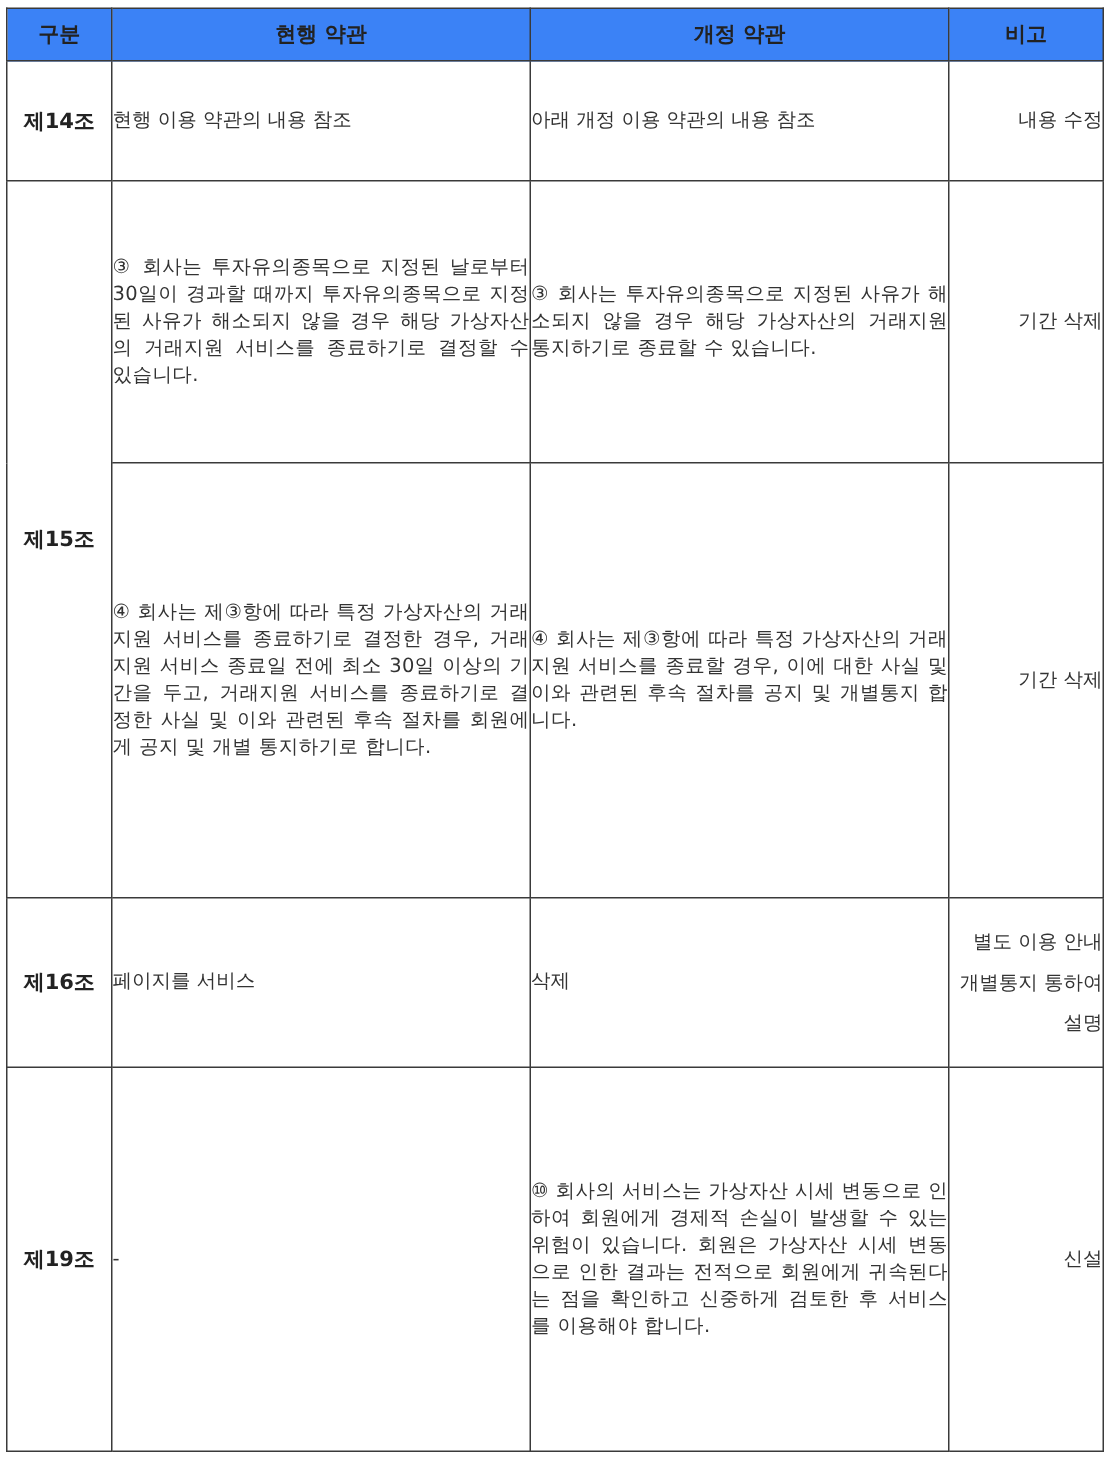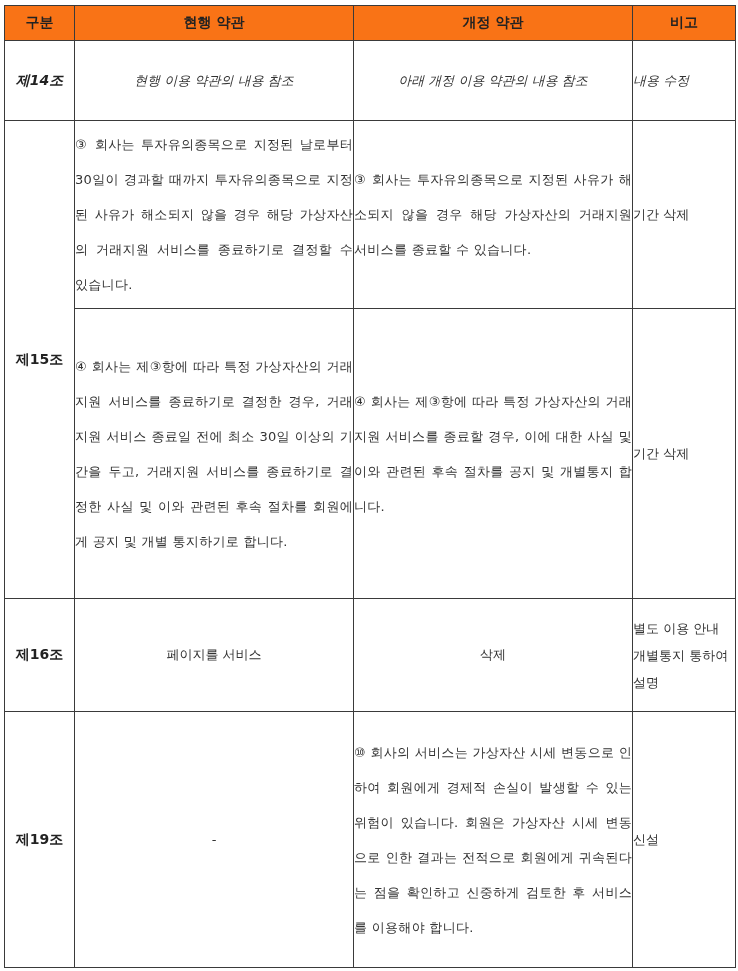--- a/index.html
+++ b/index.html
@@ -14,43 +14,43 @@
       border-collapse: collapse;
       table-layout: fixed;
       font-size: 13px;
     }
     table.terms td, table.terms th {
       border: 1.5px solid #3a3a3a;
       padding: 0;
       vertical-align: middle;
     }
     th.hdr {
-      background: #f97316;
+      background: #3b82f6;
       height: 34px;
       font-weight: bold;
       font-size: 14px;
       color: #222;
       text-align: center;
     }
     td.art {
       text-align: center;
       font-weight: bold;
       font-size: 14px;
       color: #222;
     }
-    td.ctr { text-align: center; line-height: 28px; }
+    td.ctr { text-align: left; line-height: 28px; }
     td.body-cell {
       text-align: justify;
       text-align-last: left;
-      line-height: 35px;
+      line-height: 18px;
       padding: 0 12px 0 12px;
       letter-spacing: 0.3px;
     }
-    td.note { text-align: left; line-height: 27px; padding: 0 4px; }
-    .r14 { height: 80px; font-style: italic; }
+    td.note { text-align: right; line-height: 27px; padding: 0 4px; }
+    .r14 { height: 80px; }
     .r15a { height: 188px; }
     .r15b { height: 290px; }
     .r16 { height: 113px; }
     .r19 { height: 256px; }
   </style>
 </head>
 <body>
 
 <table class="terms">
   <colgroup>
@@ -70,21 +70,21 @@
   <tbody>
     <tr class="r14">
       <td class="art">제14조</td>
       <td class="ctr">현행 이용 약관의 내용 참조</td>
       <td class="ctr">아래 개정 이용 약관의 내용 참조</td>
       <td class="note">내용 수정</td>
     </tr>
     <tr class="r15a">
       <td class="art" rowspan="2">제15조</td>
       <td class="body-cell">③ 회사는 투자유의종목으로 지정된 날로부터 30일이 경과할 때까지 투자유의종목으로 지정된 사유가 해소되지 않을 경우 해당 가상자산의 거래지원 서비스를 종료하기로 결정할 수 있습니다.</td>
-      <td class="body-cell">③ 회사는 투자유의종목으로 지정된 사유가 해소되지 않을 경우 해당 가상자산의 거래지원 서비스를 종료할 수 있습니다.</td>
+      <td class="body-cell">③ 회사는 투자유의종목으로 지정된 사유가 해소되지 않을 경우 해당 가상자산의 거래지원 통지하기로 종료할 수 있습니다.</td>
       <td class="note">기간 삭제</td>
     </tr>
     <tr class="r15b">
       <td class="body-cell">④ 회사는 제③항에 따라 특정 가상자산의 거래지원 서비스를 종료하기로 결정한 경우, 거래지원 서비스 종료일 전에 최소 30일 이상의 기간을 두고, 거래지원 서비스를 종료하기로 결정한 사실 및 이와 관련된 후속 절차를 회원에게 공지 및 개별 통지하기로 합니다.</td>
       <td class="body-cell">④ 회사는 제③항에 따라 특정 가상자산의 거래지원 서비스를 종료할 경우, 이에 대한 사실 및 이와 관련된 후속 절차를 공지 및 개별통지 합니다.</td>
       <td class="note">기간 삭제</td>
     </tr>
     <tr class="r16">
       <td class="art">제16조</td>
       <td class="ctr">페이지를 서비스</td>

